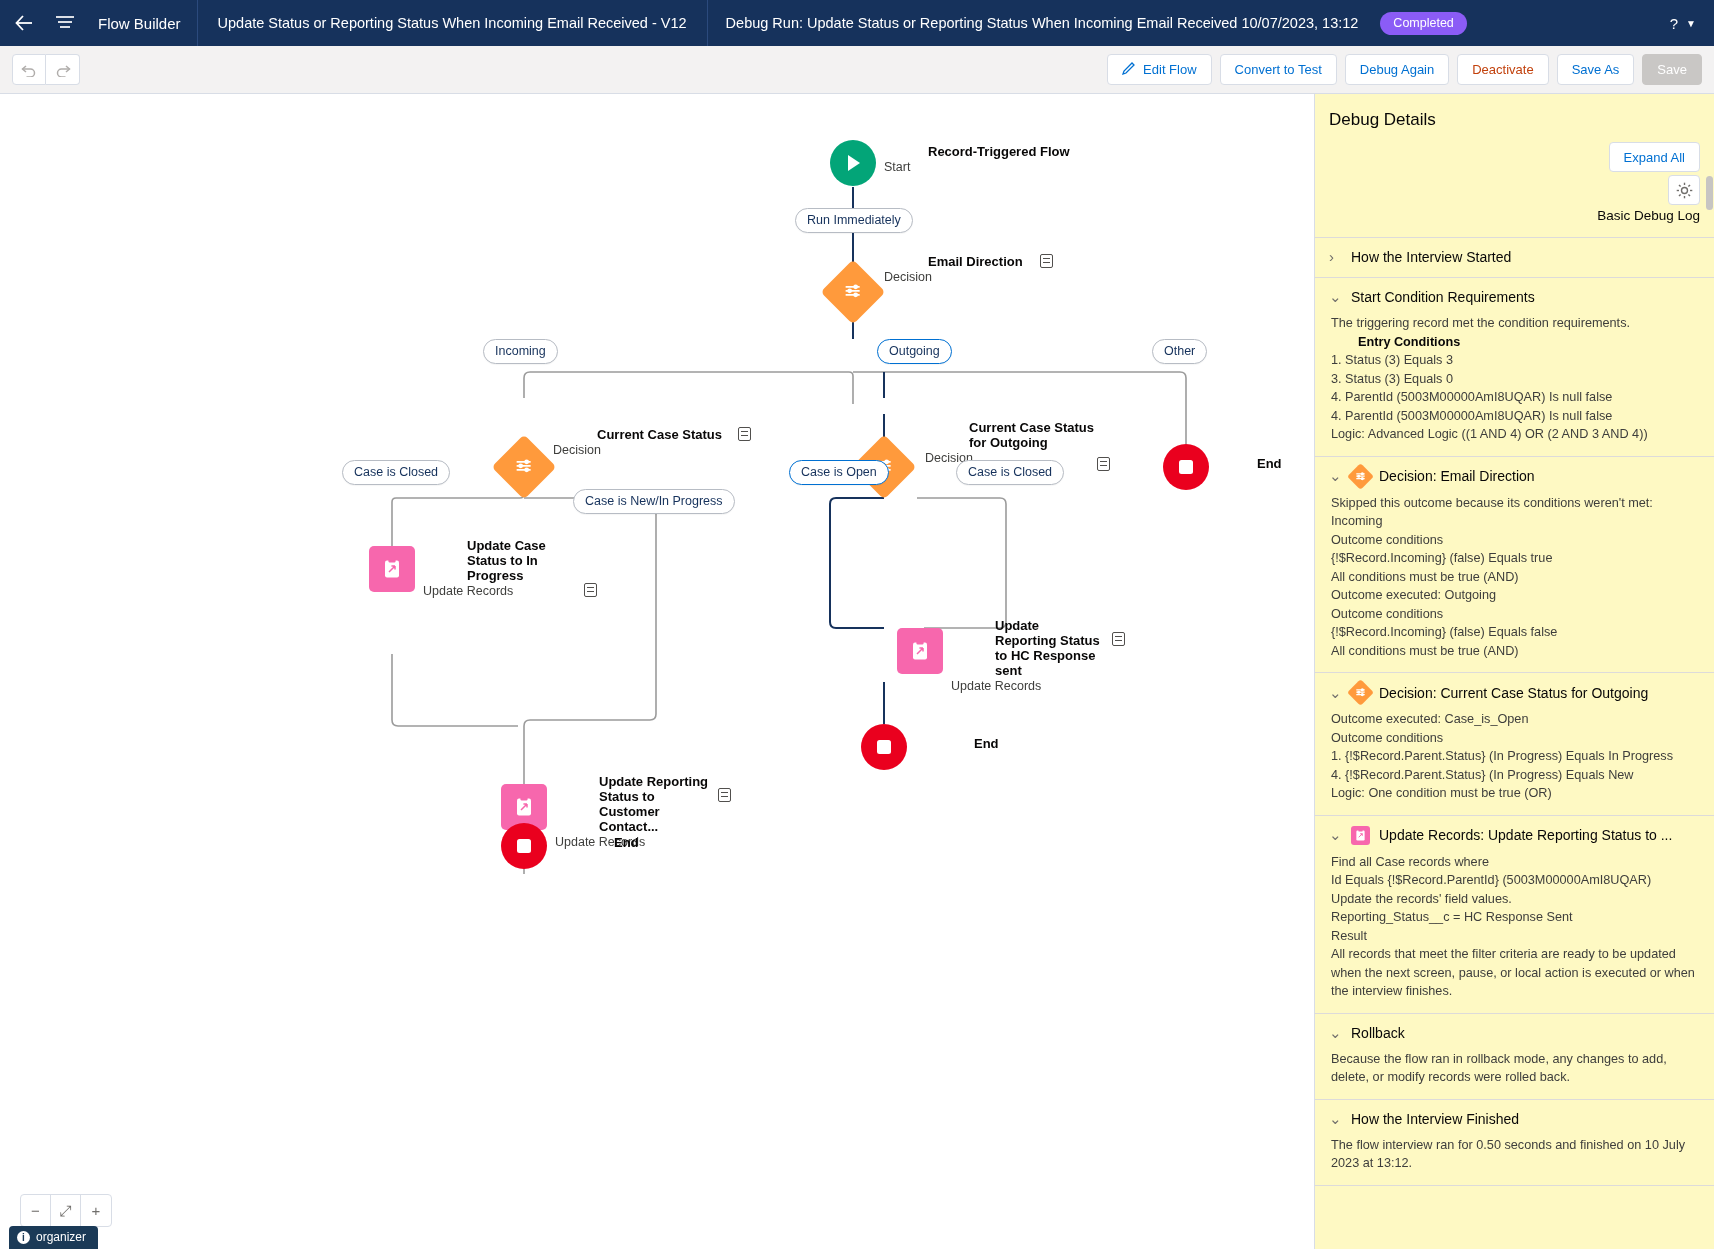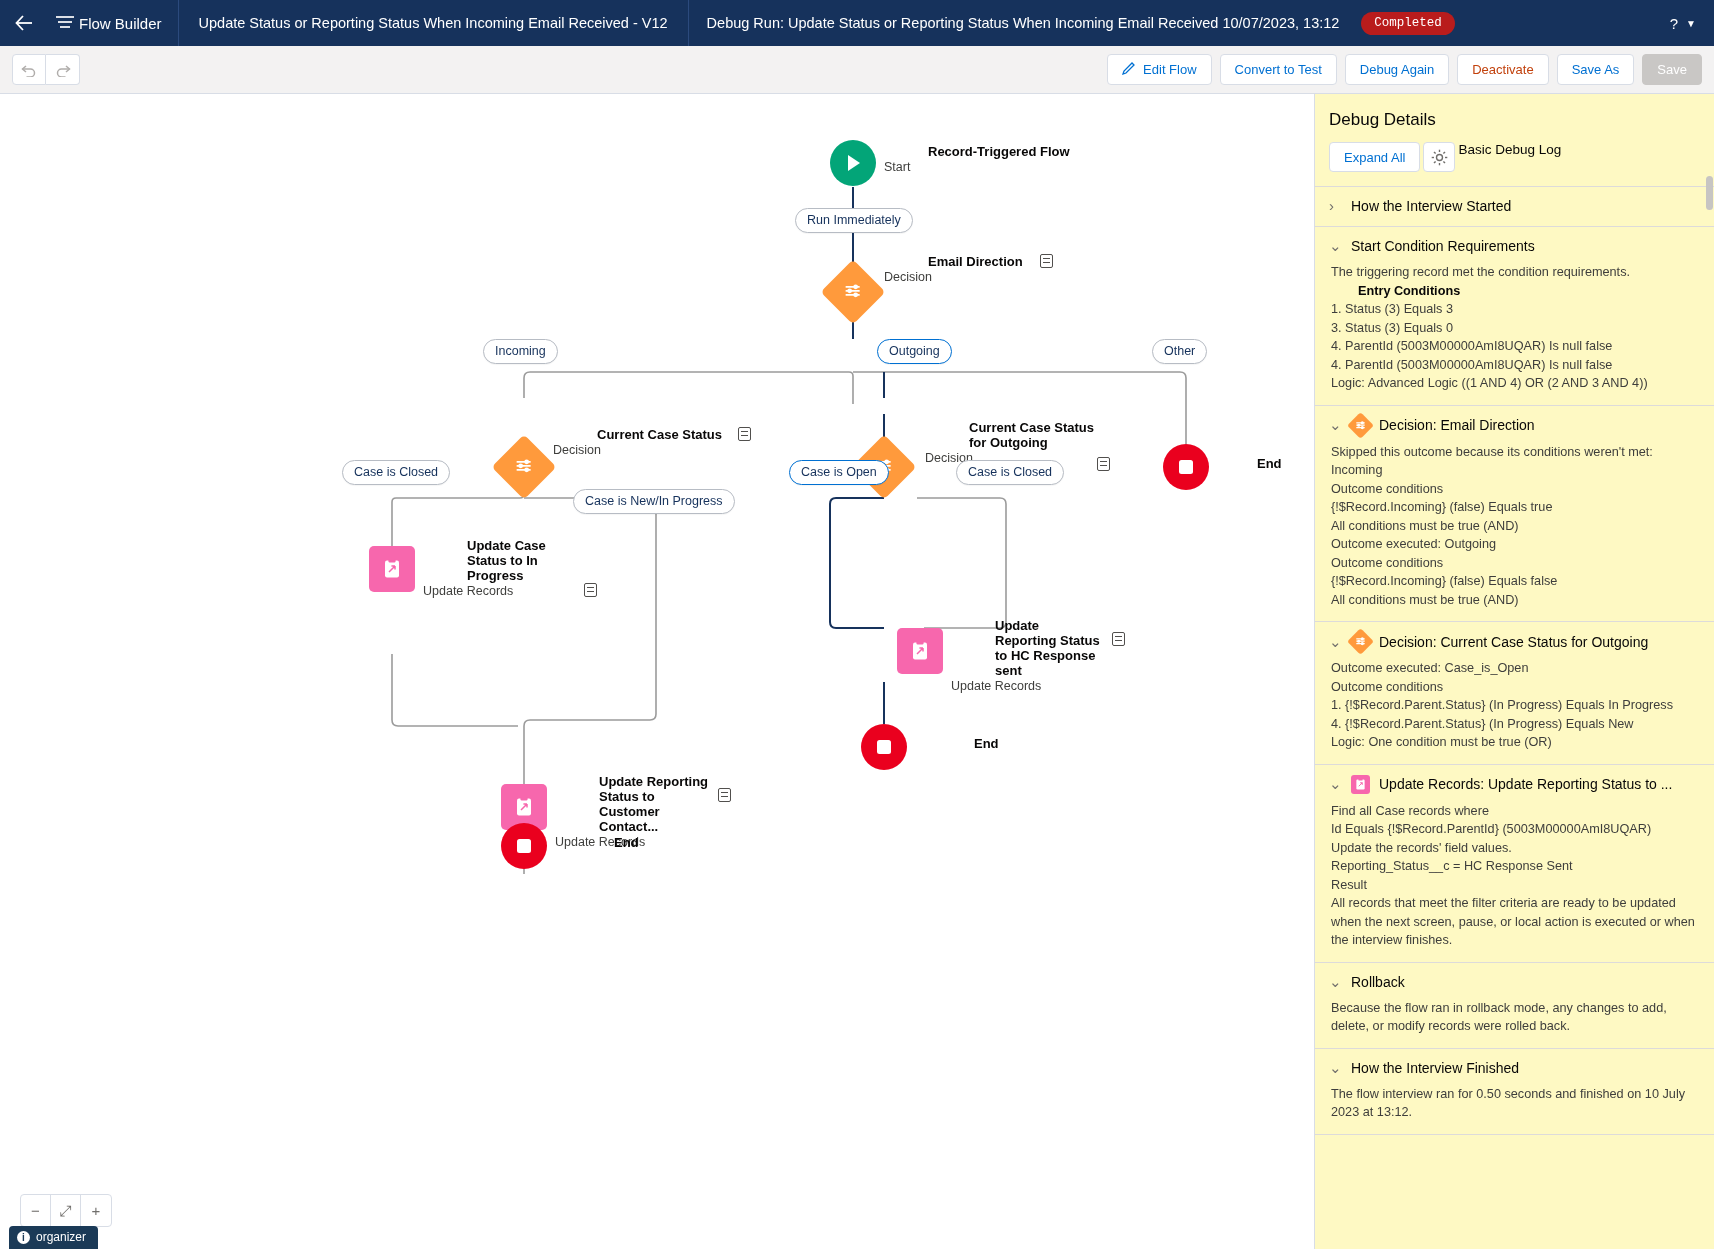--- a/index.html
+++ b/index.html
@@ -23,21 +23,21 @@
     padding:0 14px 0 0;
     position:relative;
   }
   .hdr-back {
     width:48px; height:46px;
     display:flex; align-items:center; justify-content:center;
     cursor:pointer;
   }
   .hdr-back svg { display:block; }
   .hdr-appname {
-    display:flex; align-items:center; gap:3px;
+    display:flex; align-items:center; gap:22px;
     padding:0 16px 0 6px;
     height:46px;
     font-size:15px;
     border-right:1px solid #2b4a7d;
   }
   .hdr-flowname {
     padding:0 20px;
     font-size:14.5px;
     white-space:nowrap;
     border-right:1px solid #2b4a7d;
@@ -45,27 +45,26 @@
     display:flex; align-items:center;
   }
   .hdr-debugrun {
     padding:0 18px;
     font-size:14.5px;
     white-space:nowrap;
     height:46px;
     display:flex; align-items:center;
   }
   .badge-completed {
-    background:#b91c1c;
+    background:#8b5cf6;
     color:#fff;
     border-radius:12px;
     font-size:12.5px;
     padding:4px 13px 5px;
     margin-left:4px;
-    font-family:Liberation Mono, monospace;
   }
   .hdr-right {
     margin-left:auto;
     display:flex; align-items:center; gap:4px;
     font-size:15px;
     padding-right:4px;
   }
   .hdr-help { cursor:pointer; padding:0 4px; }
   .hdr-caret { font-size:10px; cursor:pointer; }
 
@@ -212,23 +211,24 @@
     display:flex; align-items:center; justify-content:center;
   }
 
   
   .panel-title {
     font-size:17px;
     padding:16px 16px 12px 14px;
     color:#080707;
   }
   .panel-ctlrow {
-    display:flex; align-items:flex-start; gap:3px;
+    display:flex; align-items:flex-end; gap:3px;
     padding:0 14px 14px;
     border-bottom:1px solid #dddbda;
+    flex-direction:column;
   }
   .panel-ctlrow .btn { height:30px; }
   .gear-btn {
     width:32px; height:30px;
     border:1px solid #d8dde6; border-radius:4px;
     background:#fff; color:#706e6b;
     display:flex; align-items:center; justify-content:center;
     cursor:pointer;
   }
   .panel-mode { font-size:13.5px; color:#080707; }

